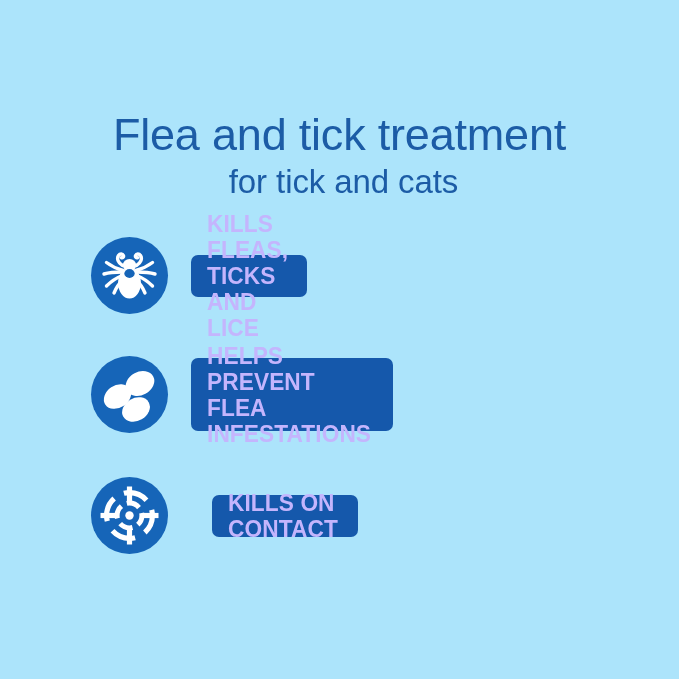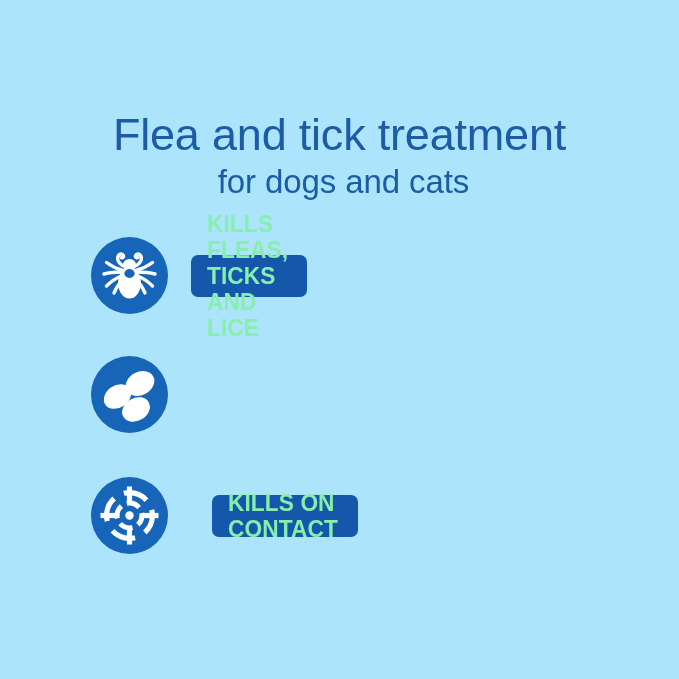--- a/index.html
+++ b/index.html
@@ -78,21 +78,21 @@
   .icon-circle svg {
     display: block;
     width: 77px;
     height: 77px;
   }
 
   .badge {
     margin-left: 23px;
     background: #1558ab;
     border-radius: 7px;
-    color: #86efac;
+    color: #c4b5fd;
     font-family: "Liberation Sans", sans-serif;
     font-weight: bold;
     font-size: 23.5px;
     line-height: 26px;
     letter-spacing: 0.1px;
     padding: 10px 16px 11px 16px;
     white-space: pre-line;
     display: flex;
     align-items: center;
     box-sizing: border-box;
@@ -113,21 +113,21 @@
     transform-origin: left center;
   }
 </style>
 </head>
 <body>
 
 <div class="page">
 
   <div class="heading">
     <div class="title">Flea and tick treatment</div>
-    <div class="subtitle">for dogs and cats</div>
+    <div class="subtitle">for tick and cats</div>
   </div>
 
   <div class="features">
 
     <div class="feature-row row-0">
       <div class="icon-circle">
         <svg viewBox="0 0 77 77" xmlns="http://www.w3.org/2000/svg">
           <g fill="none" stroke="#ffffff" stroke-width="3.4" stroke-linecap="round">
 
             <path d="M31.5 28.5 C27 26 25.5 21.5 27.5 18.5 C29 16.3 31.6 16.6 32.4 18.4 C33.1 20 31.6 21.3 30.4 20.7"></path>
@@ -158,20 +158,24 @@
     </div>
 
     <div class="feature-row row-1">
       <div class="icon-circle">
         <svg viewBox="0 0 77 77" xmlns="http://www.w3.org/2000/svg">
           <ellipse cx="49" cy="27.5" rx="15" ry="11.6" fill="#ffffff" transform="rotate(-28 49 27.5)"></ellipse>
           <ellipse cx="26.5" cy="40.5" rx="14.6" ry="11.2" fill="#ffffff" transform="rotate(-34 26.5 40.5)"></ellipse>
           <ellipse cx="45" cy="53.5" rx="14.6" ry="11.4" fill="#ffffff" transform="rotate(-30 45 53.5)"></ellipse>
         </svg>
       </div>
+      <div class="badge two-line">
+        <span class="badge-text">HELPS PREVENT
+FLEA INFESTATIONS</span>
+      </div>
     </div>
 
     <div class="feature-row row-2">
       <div class="icon-circle">
         <svg viewBox="0 0 77 77" xmlns="http://www.w3.org/2000/svg">
 
           <g fill="none" stroke="#ffffff" stroke-width="5.2">
             <path d="M38.5 15.6 A22.9 22.9 0 0 1 61.4 38.5" stroke-dasharray="25 11" stroke-dashoffset="6"></path>
             <path d="M61.4 38.5 A22.9 22.9 0 0 1 38.5 61.4" stroke-dasharray="25 11" stroke-dashoffset="6"></path>
             <path d="M38.5 61.4 A22.9 22.9 0 0 1 15.6 38.5" stroke-dasharray="25 11" stroke-dashoffset="6"></path>

